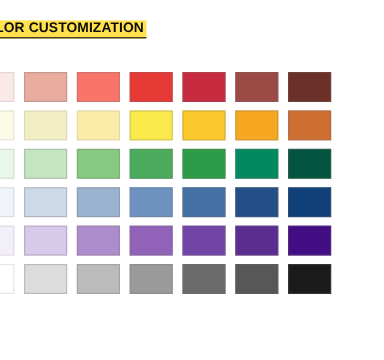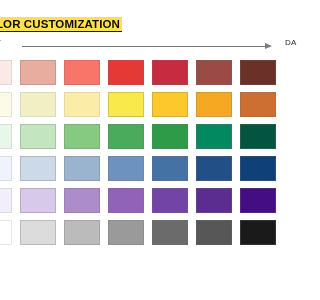--- a/index.html
+++ b/index.html
@@ -126,163 +126,155 @@
 </style>
 </head>
 <body>
 
 <div id="page">
 
   <div id="title-block">
     <span id="title-text">LOR CUSTOMIZATION</span>
   </div>
 
-  <div id="axis-row">
-    <span id="label-light">HT</span>
-    <div id="axis-arrow">
-      <div id="axis-line"></div>
-      <div id="axis-head"></div>
+
+  <div id="grid">
+      <div class="swatch-row">
+        <div class="swatch-cell">
+          <div class="swatch pale" style="background: rgb(251, 233, 231);"></div>
+        </div>
+        <div class="swatch-cell">
+          <div class="swatch" style="background: rgb(232, 173, 159);"></div>
+        </div>
+        <div class="swatch-cell">
+          <div class="swatch" style="background: rgb(249, 117, 106);"></div>
+        </div>
+        <div class="swatch-cell">
+          <div class="swatch" style="background: rgb(229, 57, 53);"></div>
+        </div>
+        <div class="swatch-cell">
+          <div class="swatch" style="background: rgb(198, 43, 63);"></div>
+        </div>
+        <div class="swatch-cell">
+          <div class="swatch" style="background: rgb(156, 74, 69);"></div>
+        </div>
+        <div class="swatch-cell">
+          <div class="swatch" style="background: rgb(107, 48, 40);"></div>
+        </div>
+      </div>
+      <div class="swatch-row">
+        <div class="swatch-cell">
+          <div class="swatch pale" style="background: rgb(252, 251, 232);"></div>
+        </div>
+        <div class="swatch-cell">
+          <div class="swatch pale" style="background: rgb(242, 239, 197);"></div>
+        </div>
+        <div class="swatch-cell">
+          <div class="swatch pale" style="background: rgb(251, 236, 168);"></div>
+        </div>
+        <div class="swatch-cell">
+          <div class="swatch" style="background: rgb(250, 233, 74);"></div>
+        </div>
+        <div class="swatch-cell">
+          <div class="swatch" style="background: rgb(251, 201, 43);"></div>
+        </div>
+        <div class="swatch-cell">
+          <div class="swatch" style="background: rgb(247, 168, 35);"></div>
+        </div>
+        <div class="swatch-cell">
+          <div class="swatch" style="background: rgb(205, 111, 51);"></div>
+        </div>
+      </div>
+      <div class="swatch-row">
+        <div class="swatch-cell">
+          <div class="swatch pale" style="background: rgb(233, 246, 234);"></div>
+        </div>
+        <div class="swatch-cell">
+          <div class="swatch" style="background: rgb(195, 229, 192);"></div>
+        </div>
+        <div class="swatch-cell">
+          <div class="swatch" style="background: rgb(134, 201, 129);"></div>
+        </div>
+        <div class="swatch-cell">
+          <div class="swatch" style="background: rgb(74, 171, 92);"></div>
+        </div>
+        <div class="swatch-cell">
+          <div class="swatch" style="background: rgb(45, 155, 71);"></div>
+        </div>
+        <div class="swatch-cell">
+          <div class="swatch" style="background: rgb(3, 137, 95);"></div>
+        </div>
+        <div class="swatch-cell">
+          <div class="swatch" style="background: rgb(4, 85, 63);"></div>
+        </div>
+      </div>
+      <div class="swatch-row">
+        <div class="swatch-cell">
+          <div class="swatch pale" style="background: rgb(239, 243, 251);"></div>
+        </div>
+        <div class="swatch-cell">
+          <div class="swatch" style="background: rgb(204, 217, 232);"></div>
+        </div>
+        <div class="swatch-cell">
+          <div class="swatch" style="background: rgb(154, 180, 208);"></div>
+        </div>
+        <div class="swatch-cell">
+          <div class="swatch" style="background: rgb(109, 146, 191);"></div>
+        </div>
+        <div class="swatch-cell">
+          <div class="swatch" style="background: rgb(68, 114, 165);"></div>
+        </div>
+        <div class="swatch-cell">
+          <div class="swatch" style="background: rgb(34, 80, 134);"></div>
+        </div>
+        <div class="swatch-cell">
+          <div class="swatch" style="background: rgb(15, 64, 119);"></div>
+        </div>
+      </div>
+      <div class="swatch-row">
+        <div class="swatch-cell">
+          <div class="swatch pale" style="background: rgb(243, 239, 250);"></div>
+        </div>
+        <div class="swatch-cell">
+          <div class="swatch" style="background: rgb(214, 201, 234);"></div>
+        </div>
+        <div class="swatch-cell">
+          <div class="swatch" style="background: rgb(172, 140, 203);"></div>
+        </div>
+        <div class="swatch-cell">
+          <div class="swatch" style="background: rgb(145, 99, 184);"></div>
+        </div>
+        <div class="swatch-cell">
+          <div class="swatch" style="background: rgb(113, 68, 165);"></div>
+        </div>
+        <div class="swatch-cell">
+          <div class="swatch" style="background: rgb(91, 45, 144);"></div>
+        </div>
+        <div class="swatch-cell">
+          <div class="swatch" style="background: rgb(67, 13, 131);"></div>
+        </div>
+      </div>
+      <div class="swatch-row">
+        <div class="swatch-cell">
+          <div class="swatch pale" style="background: rgb(255, 255, 255);"></div>
+        </div>
+        <div class="swatch-cell">
+          <div class="swatch" style="background: rgb(220, 220, 220);"></div>
+        </div>
+        <div class="swatch-cell">
+          <div class="swatch" style="background: rgb(187, 187, 187);"></div>
+        </div>
+        <div class="swatch-cell">
+          <div class="swatch" style="background: rgb(154, 154, 154);"></div>
+        </div>
+        <div class="swatch-cell">
+          <div class="swatch" style="background: rgb(107, 107, 107);"></div>
+        </div>
+        <div class="swatch-cell">
+          <div class="swatch" style="background: rgb(87, 87, 87);"></div>
+        </div>
+        <div class="swatch-cell">
+          <div class="swatch" style="background: rgb(26, 26, 26);"></div>
+        </div>
+      </div>
     </div>
-    <span id="label-dark">DA</span>
-  </div>
-
-  <div id="grid">
-      <div class="swatch-row">
-        <div class="swatch-cell">
-          <div class="swatch pale" style="background: rgb(251, 233, 231);"></div>
-        </div>
-        <div class="swatch-cell">
-          <div class="swatch" style="background: rgb(232, 173, 159);"></div>
-        </div>
-        <div class="swatch-cell">
-          <div class="swatch" style="background: rgb(249, 117, 106);"></div>
-        </div>
-        <div class="swatch-cell">
-          <div class="swatch" style="background: rgb(229, 57, 53);"></div>
-        </div>
-        <div class="swatch-cell">
-          <div class="swatch" style="background: rgb(198, 43, 63);"></div>
-        </div>
-        <div class="swatch-cell">
-          <div class="swatch" style="background: rgb(156, 74, 69);"></div>
-        </div>
-        <div class="swatch-cell">
-          <div class="swatch" style="background: rgb(107, 48, 40);"></div>
-        </div>
-      </div>
-      <div class="swatch-row">
-        <div class="swatch-cell">
-          <div class="swatch pale" style="background: rgb(252, 251, 232);"></div>
-        </div>
-        <div class="swatch-cell">
-          <div class="swatch pale" style="background: rgb(242, 239, 197);"></div>
-        </div>
-        <div class="swatch-cell">
-          <div class="swatch pale" style="background: rgb(251, 236, 168);"></div>
-        </div>
-        <div class="swatch-cell">
-          <div class="swatch" style="background: rgb(250, 233, 74);"></div>
-        </div>
-        <div class="swatch-cell">
-          <div class="swatch" style="background: rgb(251, 201, 43);"></div>
-        </div>
-        <div class="swatch-cell">
-          <div class="swatch" style="background: rgb(247, 168, 35);"></div>
-        </div>
-        <div class="swatch-cell">
-          <div class="swatch" style="background: rgb(205, 111, 51);"></div>
-        </div>
-      </div>
-      <div class="swatch-row">
-        <div class="swatch-cell">
-          <div class="swatch pale" style="background: rgb(233, 246, 234);"></div>
-        </div>
-        <div class="swatch-cell">
-          <div class="swatch" style="background: rgb(195, 229, 192);"></div>
-        </div>
-        <div class="swatch-cell">
-          <div class="swatch" style="background: rgb(134, 201, 129);"></div>
-        </div>
-        <div class="swatch-cell">
-          <div class="swatch" style="background: rgb(74, 171, 92);"></div>
-        </div>
-        <div class="swatch-cell">
-          <div class="swatch" style="background: rgb(45, 155, 71);"></div>
-        </div>
-        <div class="swatch-cell">
-          <div class="swatch" style="background: rgb(3, 137, 95);"></div>
-        </div>
-        <div class="swatch-cell">
-          <div class="swatch" style="background: rgb(4, 85, 63);"></div>
-        </div>
-      </div>
-      <div class="swatch-row">
-        <div class="swatch-cell">
-          <div class="swatch pale" style="background: rgb(239, 243, 251);"></div>
-        </div>
-        <div class="swatch-cell">
-          <div class="swatch" style="background: rgb(204, 217, 232);"></div>
-        </div>
-        <div class="swatch-cell">
-          <div class="swatch" style="background: rgb(154, 180, 208);"></div>
-        </div>
-        <div class="swatch-cell">
-          <div class="swatch" style="background: rgb(109, 146, 191);"></div>
-        </div>
-        <div class="swatch-cell">
-          <div class="swatch" style="background: rgb(68, 114, 165);"></div>
-        </div>
-        <div class="swatch-cell">
-          <div class="swatch" style="background: rgb(34, 80, 134);"></div>
-        </div>
-        <div class="swatch-cell">
-          <div class="swatch" style="background: rgb(15, 64, 119);"></div>
-        </div>
-      </div>
-      <div class="swatch-row">
-        <div class="swatch-cell">
-          <div class="swatch pale" style="background: rgb(243, 239, 250);"></div>
-        </div>
-        <div class="swatch-cell">
-          <div class="swatch" style="background: rgb(214, 201, 234);"></div>
-        </div>
-        <div class="swatch-cell">
-          <div class="swatch" style="background: rgb(172, 140, 203);"></div>
-        </div>
-        <div class="swatch-cell">
-          <div class="swatch" style="background: rgb(145, 99, 184);"></div>
-        </div>
-        <div class="swatch-cell">
-          <div class="swatch" style="background: rgb(113, 68, 165);"></div>
-        </div>
-        <div class="swatch-cell">
-          <div class="swatch" style="background: rgb(91, 45, 144);"></div>
-        </div>
-        <div class="swatch-cell">
-          <div class="swatch" style="background: rgb(67, 13, 131);"></div>
-        </div>
-      </div>
-      <div class="swatch-row">
-        <div class="swatch-cell">
-          <div class="swatch pale" style="background: rgb(255, 255, 255);"></div>
-        </div>
-        <div class="swatch-cell">
-          <div class="swatch" style="background: rgb(220, 220, 220);"></div>
-        </div>
-        <div class="swatch-cell">
-          <div class="swatch" style="background: rgb(187, 187, 187);"></div>
-        </div>
-        <div class="swatch-cell">
-          <div class="swatch" style="background: rgb(154, 154, 154);"></div>
-        </div>
-        <div class="swatch-cell">
-          <div class="swatch" style="background: rgb(107, 107, 107);"></div>
-        </div>
-        <div class="swatch-cell">
-          <div class="swatch" style="background: rgb(87, 87, 87);"></div>
-        </div>
-        <div class="swatch-cell">
-          <div class="swatch" style="background: rgb(26, 26, 26);"></div>
-        </div>
-      </div>
-    </div>
 
 </div>
 
 </body></html>

